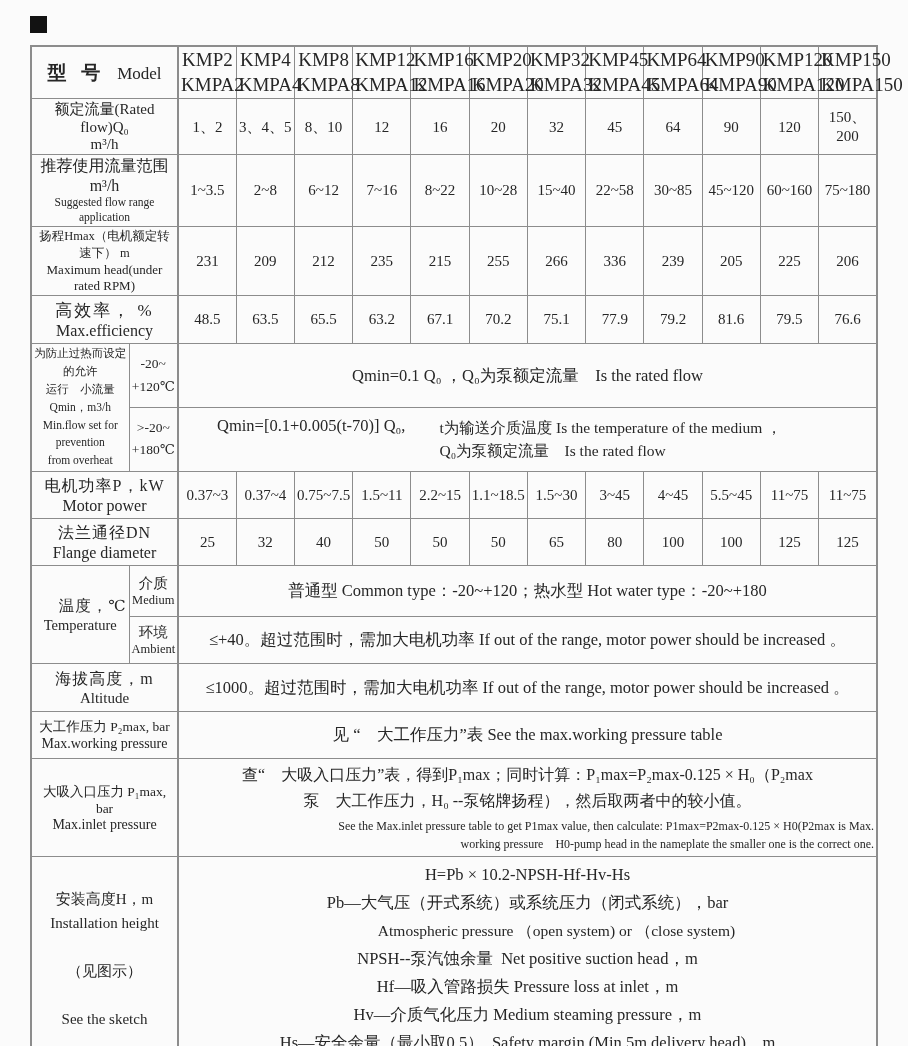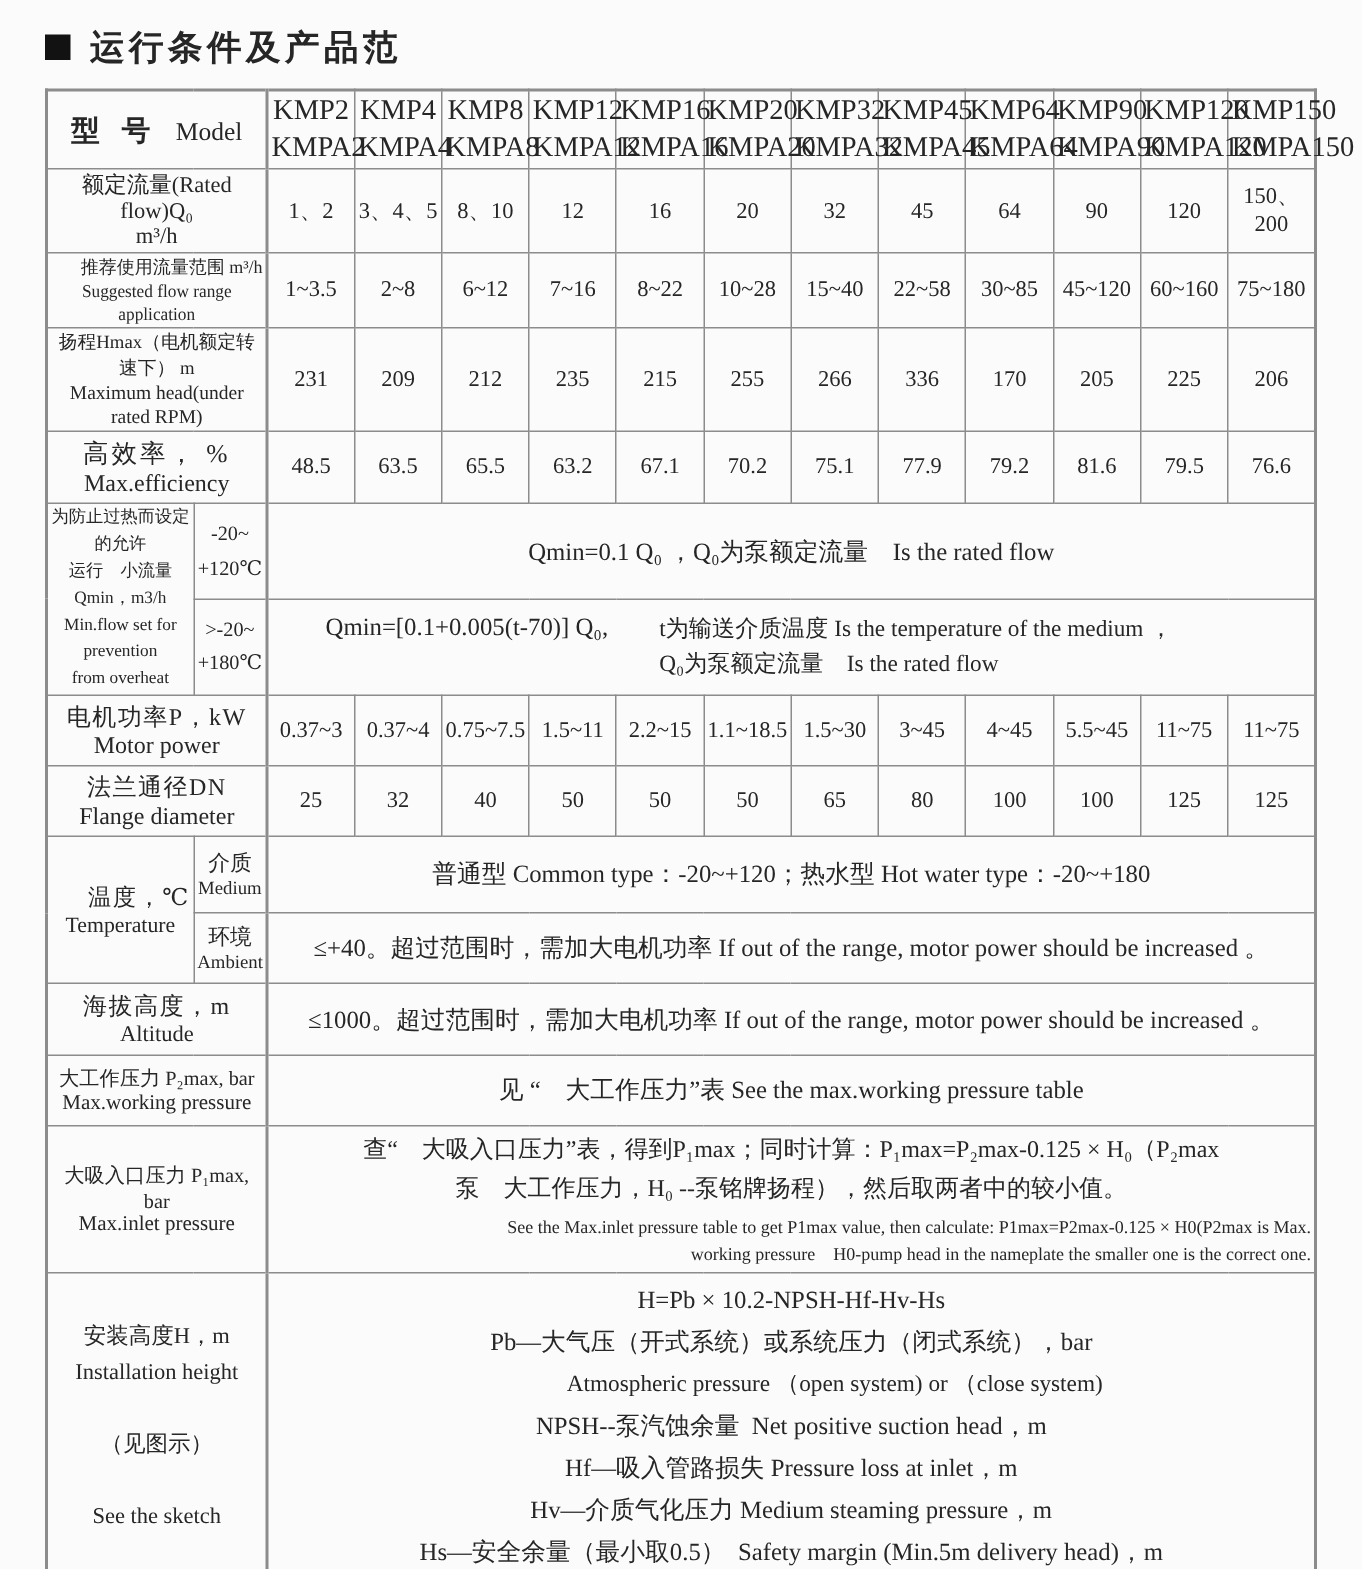--- a/index.html
+++ b/index.html
@@ -36,21 +36,21 @@
   .c.wrap { white-space:normal; line-height:1.25; }
   .mcell { font-size:19px; white-space:pre-line; line-height:1.3; }
 
   
   .lz { display:block; }
   .le { display:block; }
   .lbl-model .lz { display:inline; font-size:19px; font-weight:bold; letter-spacing:5px; margin-right:8px; }
   .lbl-model .le { display:inline; font-size:17px; }
   .lbl-rated .lz { font-size:15px; }
   .lbl-rated .le { font-size:15px;text-align:center; }
-  .lbl-range .lz { font-size:12px;text-align:right; }
+  .lbl-range .lz { font-size:16px; }
   .lbl-range .le { font-size:12px; transform:scaleX(0.96); }
   .lbl-head .lz { font-size:12.5px; }
   .lbl-head .le { font-size:13px; }
   .lbl-eff .lz { font-size:17px; letter-spacing:2px; }
   .lbl-eff .le { font-size:16px; }
   .lbl-qmin { font-size:11.5px; line-height:1.55; white-space:pre-line; text-align:left; padding:2px 3px; }
   .cond { font-size:13.5px; white-space:pre-line; line-height:1.7; }
   .lbl-motor .lz, .lbl-flange .lz { font-size:16px; letter-spacing:1px; }
   .lbl-motor .le, .lbl-flange .le { font-size:16px; }
   .lbl-temp .lz { font-size:15.5px; letter-spacing:1px;text-align:right; }
@@ -73,21 +73,20 @@
   .inlet-en { font-size:12px; line-height:1.5; white-space:pre-line; margin-top:3px;text-align:right; }
   .install-cell { text-align:left; padding:8px 6px 8px 12px; }
   .install-cell .ln { font-size:16.5px; line-height:28px; white-space:pre-wrap; }
   .install-cell .ln.indent { padding-left:58px; font-size:15.5px; }
 </style>
 </head>
 <body>
 
 <div class="title-bar">
   <div class="title-square"></div>
-  <span class="title-zh">运行条件及产品范</span>
 </div>
 
 <table class="spec">
   <colgroup>
     <col style="width:98px">
       <col style="width:49px">
     <col>
       <col>
       <col>
       <col>
@@ -177,21 +176,21 @@
       <span class="le">Maximum head(under rated RPM)</span>
     </td>
     <td class="c">231</td>
     <td class="c">209</td>
     <td class="c">212</td>
     <td class="c">235</td>
     <td class="c">215</td>
     <td class="c">255</td>
     <td class="c">266</td>
     <td class="c">336</td>
-    <td class="c">170</td>
+    <td class="c">239</td>
     <td class="c">205</td>
     <td class="c">225</td>
     <td class="c">206</td>
   </tr>
 
   <tr style="height:48px">
     <td colspan="2" class="lbl-eff lbl-sep">
       <span class="lz">高效率， %</span>
       <span class="le">Max.efficiency</span>
     </td>

